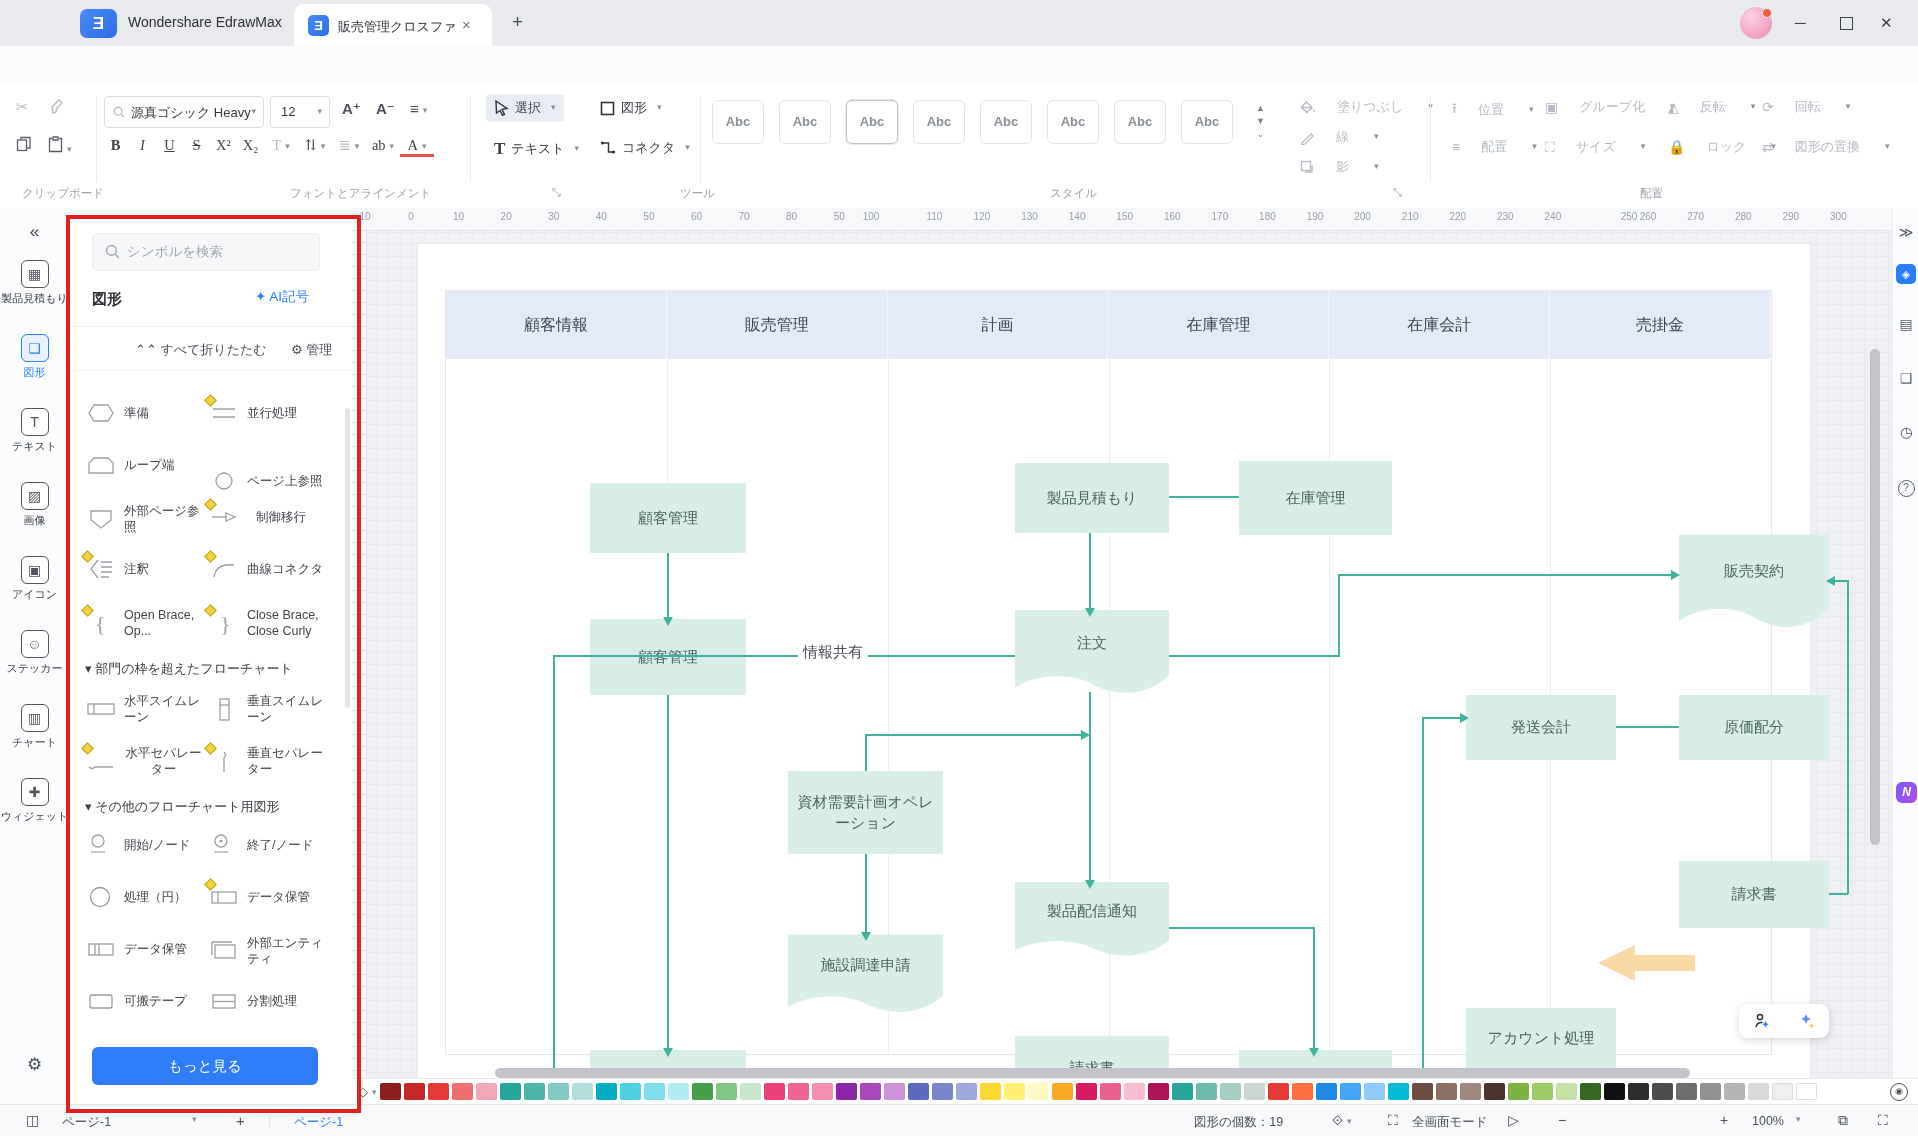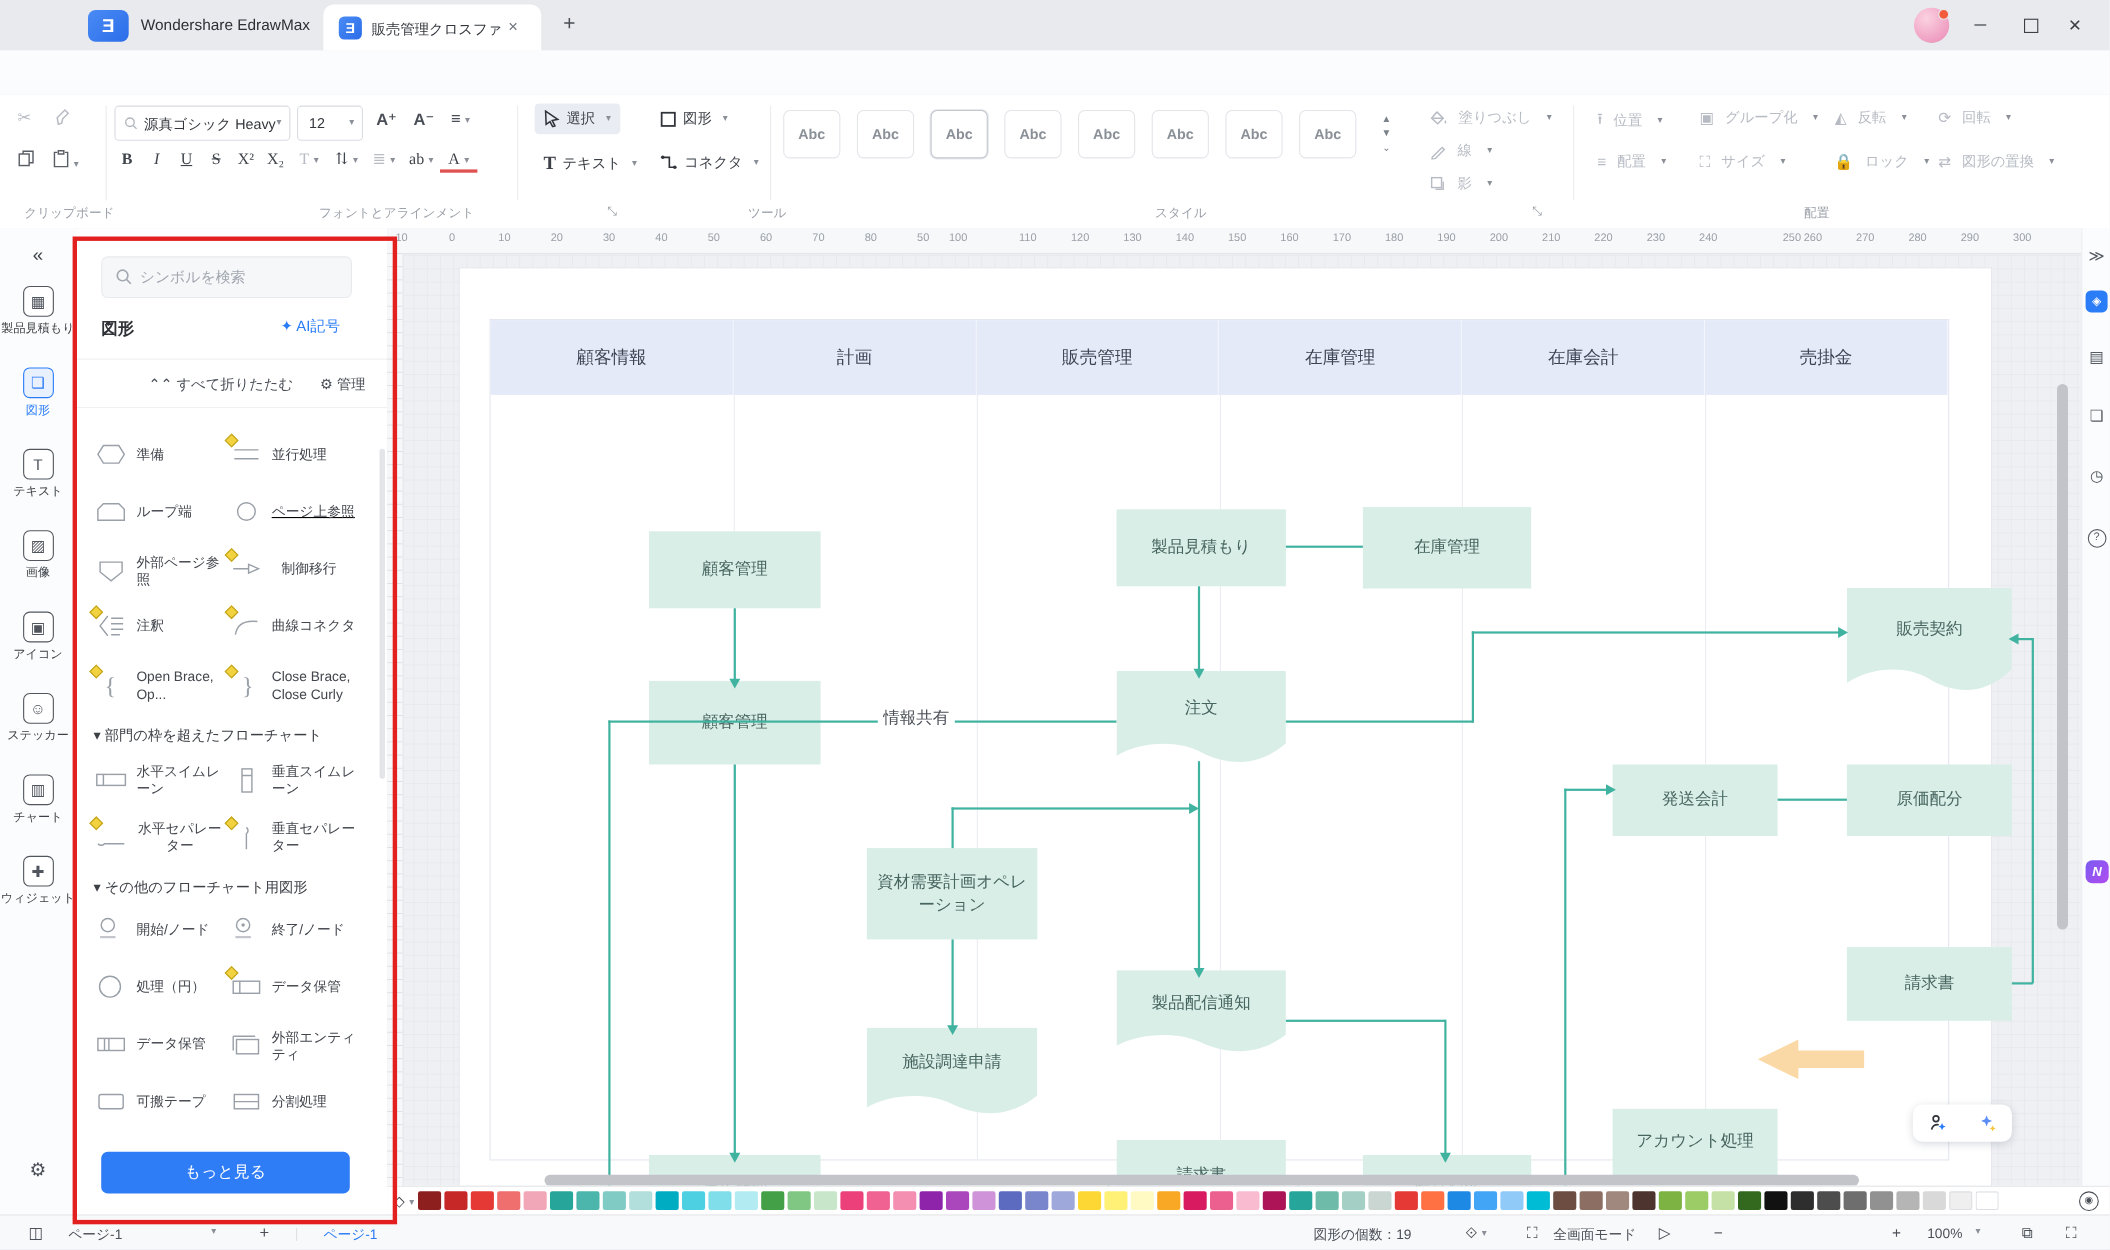--- a/index.html
+++ b/index.html
@@ -35,21 +35,21 @@
   .rsep{position:absolute;top:10px;width:1px;height:86px;background:#ececf0;}
   .glabel{position:absolute;top:100px;font-size:11.5px;color:#9ba1a9;white-space:nowrap;}
   .combo{position:absolute;border:1px solid #d9dce2;border-radius:4px;background:#fff;font-size:13px;color:#33373c;}
   .icbtn{position:absolute;color:#4a4f57;font-size:15px;white-space:nowrap;}
   .fmt{display:inline-block;width:27px;text-align:center;font-size:14.5px;color:#3f444b;font-family:"Liberation Serif","DejaVu Serif",serif;}
   .toolbtn{position:absolute;display:flex;align-items:center;gap:6px;font-size:13px;color:#3c4047;padding:5px 8px;border-radius:4px;white-space:nowrap;}
   .toolbtn.sel{background:#e9edf3;}
   .abc{position:absolute;width:50px;height:42px;border:1px solid #e3e5e9;border-radius:6px;background:#fff;color:#8a9097;font-size:13px;font-weight:bold;text-align:center;line-height:42px;}
   .abc.cur{border-color:#c3c7ce;box-shadow:0 0 0 1px #e7e9ee;}
   .dim{color:#b7bbc3!important;}
-  .dimtxt{position:absolute;display:flex;align-items:center;gap:10px;font-size:13px;color:#b7bbc3;white-space:nowrap;}
+  .dimtxt{position:absolute;display:flex;align-items:center;gap:21px;font-size:13px;color:#b7bbc3;white-space:nowrap;}
   
   #sidebar{left:0;top:208px;width:69px;height:896px;background:#fbfcfd;border-right:1px solid #ececf0;}
   .sbitem{position:absolute;left:0;width:69px;text-align:center;color:#4a4f57;}
   .sbitem .sbic{display:inline-block;width:26px;height:26px;line-height:26px;border:1.6px solid #51565e;border-radius:6px;font-size:14px;color:#51565e;background:#fff;}
   .sbitem .sblb{display:block;font-size:11px;margin-top:3px;color:#3c4046;}
   .sbitem.active .sbic{border-color:#2a7cf7;color:#2a7cf7;background:#e9f1fe;}
   .sbitem.active .sblb{color:#2a7cf7;}
   
   #panel{left:69px;top:208px;width:283px;height:896px;background:#fff;border-right:1px solid #e8e9ed;}
   #psearch{position:absolute;left:23px;top:25px;width:226px;height:36px;background:#f6f7f9;border:1px solid #e9eaee;border-radius:6px;}
@@ -388,21 +388,21 @@
           <span class="symlb">並行処理</span>
         </div>
         <div class="symitem" style="left: 16px; top: 244px;">
           <span class="symic">
             <svg width="32" height="28" viewBox="0 0 32 28">
               <path d="M9 6 h14 l5 5 v10 h-24 v-10 z" stroke="#9aa0a8" fill="none" stroke-width="1.3"></path>
             </svg>
           </span>
           <span class="symlb">ループ端</span>
         </div>
-        <div class="symitem" style="left: 139px; top: 244px; text-decoration: underline;">
+        <div class="symitem" style="left: 139px; top: 260px;">
           <span class="symic">
             <svg width="32" height="28" viewBox="0 0 32 28">
               <circle cx="16" cy="13" r="8" stroke="#9aa0a8" fill="none" stroke-width="1.3"></circle>
             </svg>
           </span>
           <span class="symlb">ページ上参照</span>
         </div>
         <div class="symitem" style="left: 16px; top: 296px;">
           <span class="symic">
             <svg width="32" height="28" viewBox="0 0 32 28">
@@ -609,22 +609,22 @@
         <div class="rnum" style="left: 1438.82px;">290</div>
         <div class="rnum" style="left: 1486.4px;">300</div>
       </div>
     </div>
 
   <div class="a" id="canvas">
     <div class="a" id="paper"></div>
     <div class="a" id="lanes">
       <div id="lanehead">
           <div class="lanecell">顧客情報</div>
+          <div class="lanecell">販売管理</div>
           <div class="lanecell">計画</div>
-          <div class="lanecell">販売管理</div>
           <div class="lanecell">在庫管理</div>
           <div class="lanecell">在庫会計</div>
           <div class="lanecell">売掛金</div>
         </div>
       <div id="lanedivs">
           <div class="lanediv" style="left: 220.833px;"></div>
           <div class="lanediv" style="left: 441.667px;"></div>
           <div class="lanediv" style="left: 662.5px;"></div>
           <div class="lanediv" style="left: 883.333px;"></div>
           <div class="lanediv" style="left: 1104.17px;"></div>

